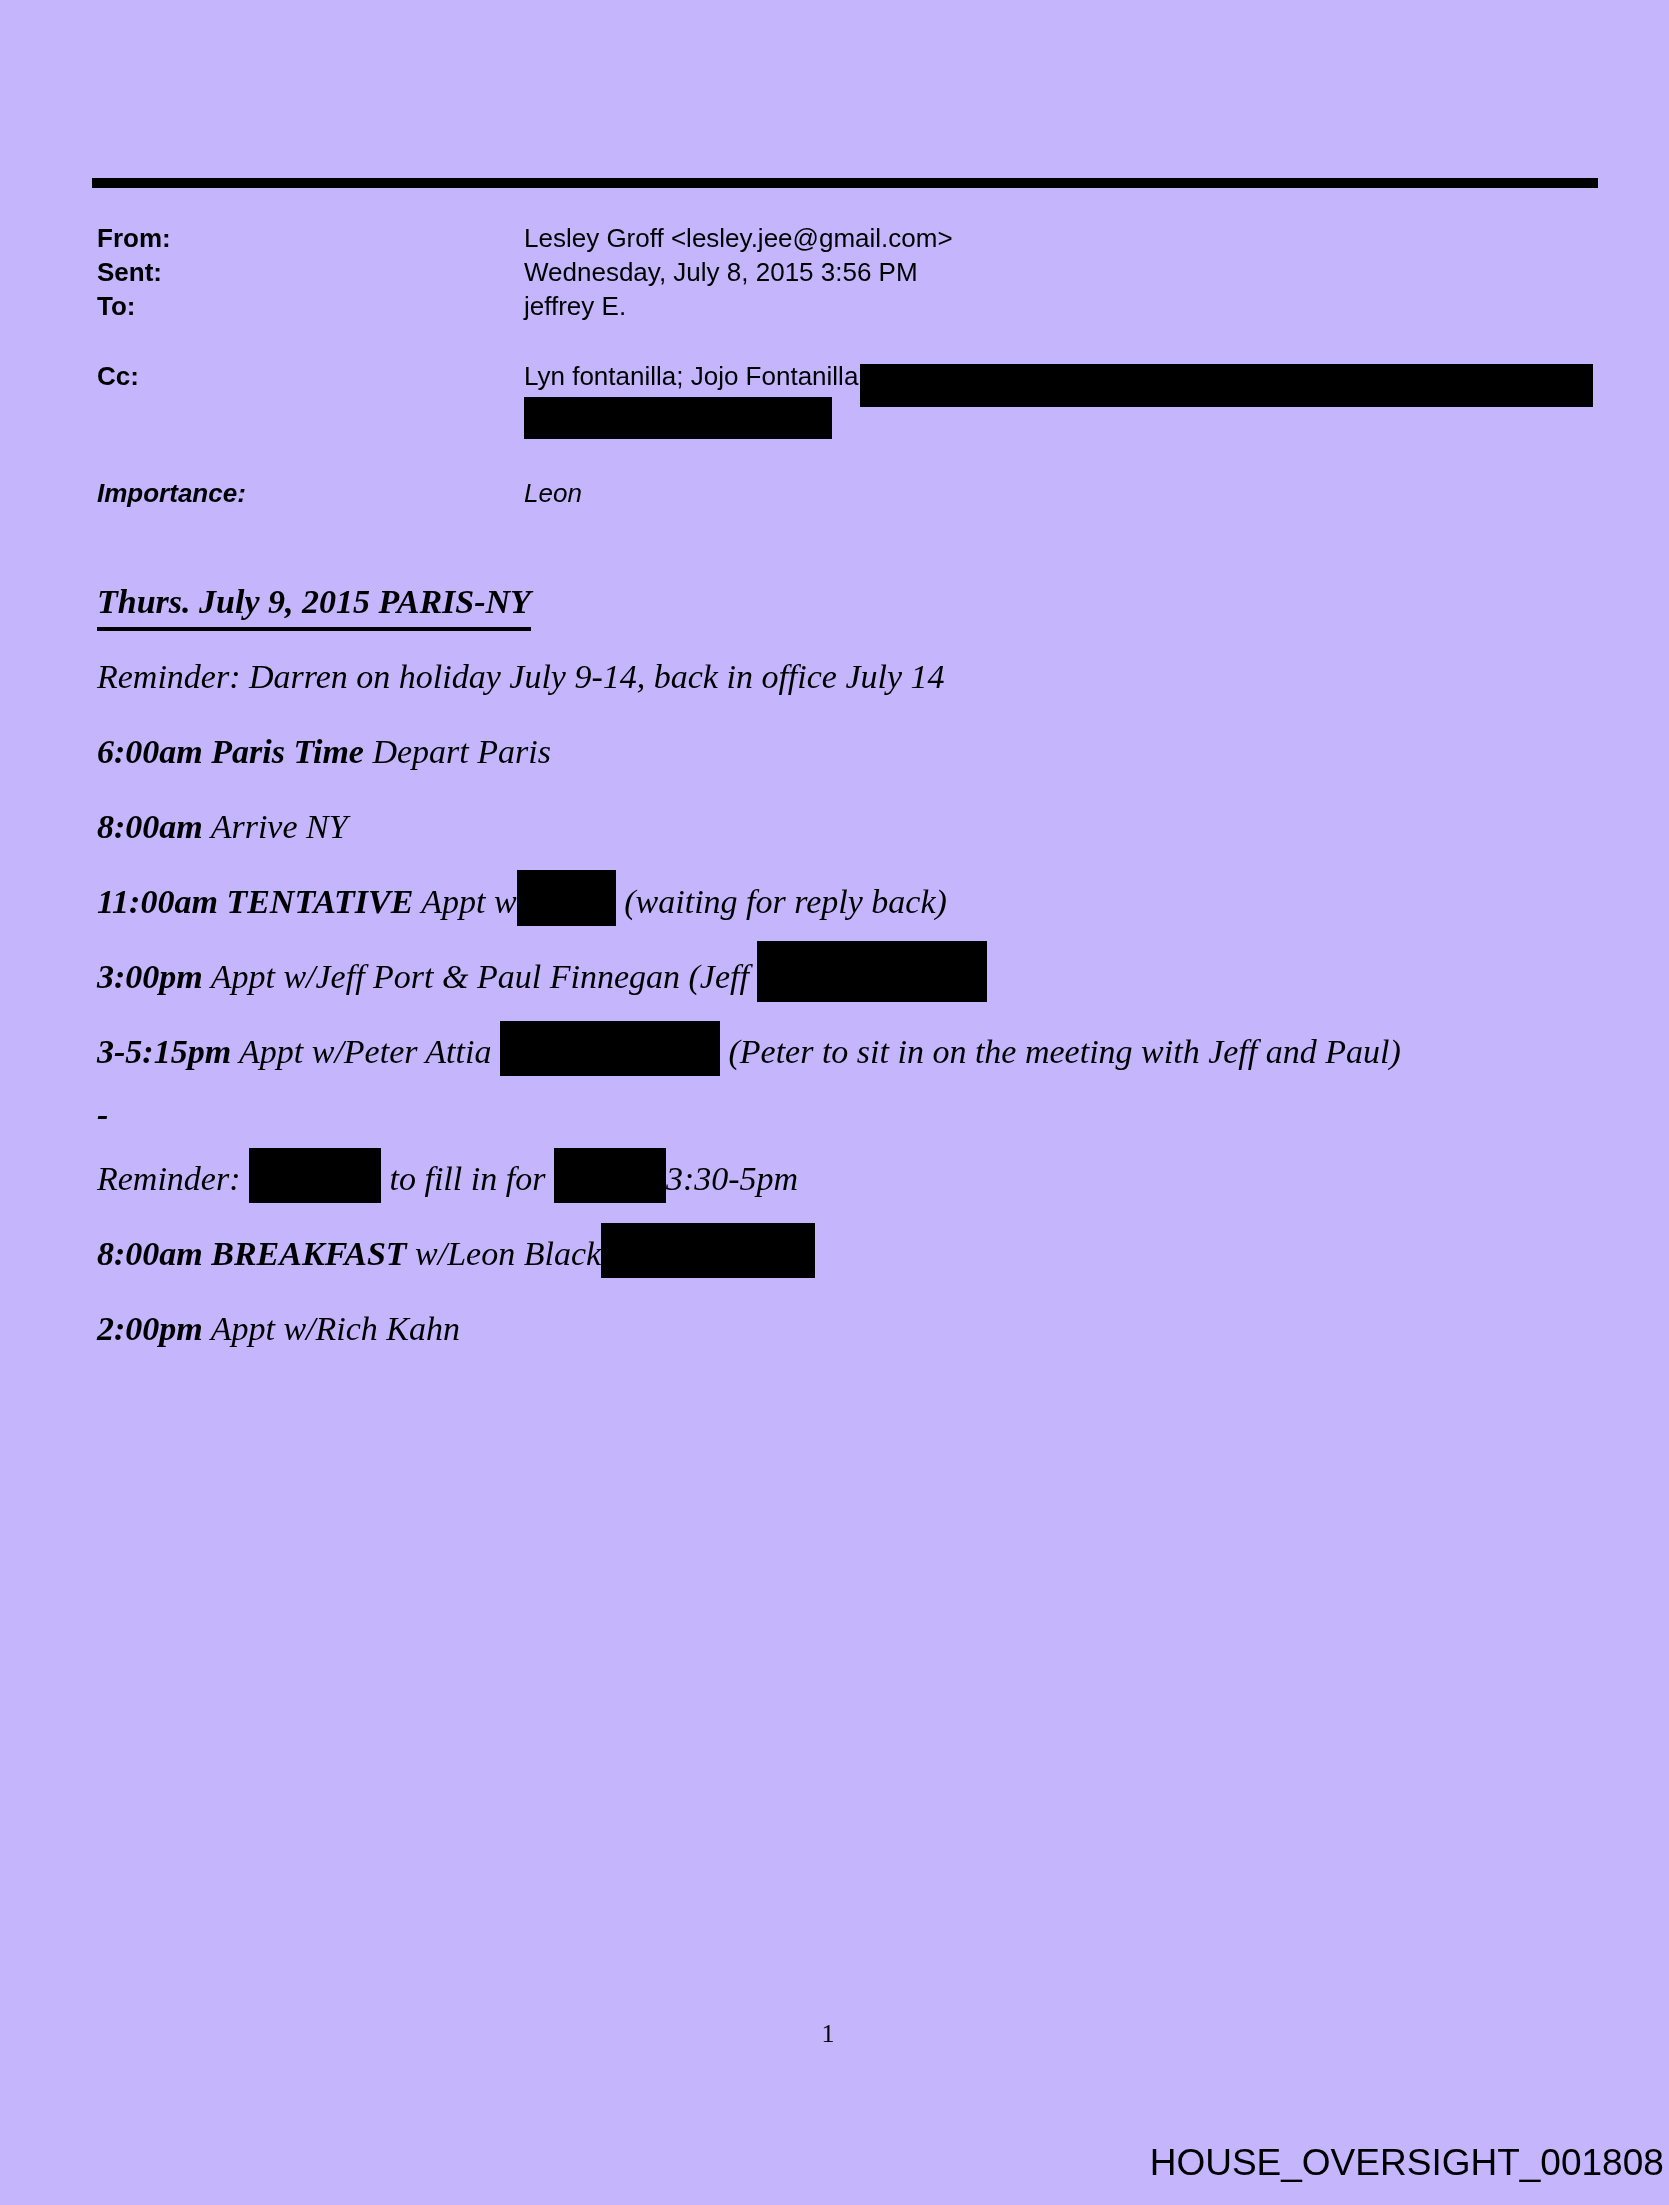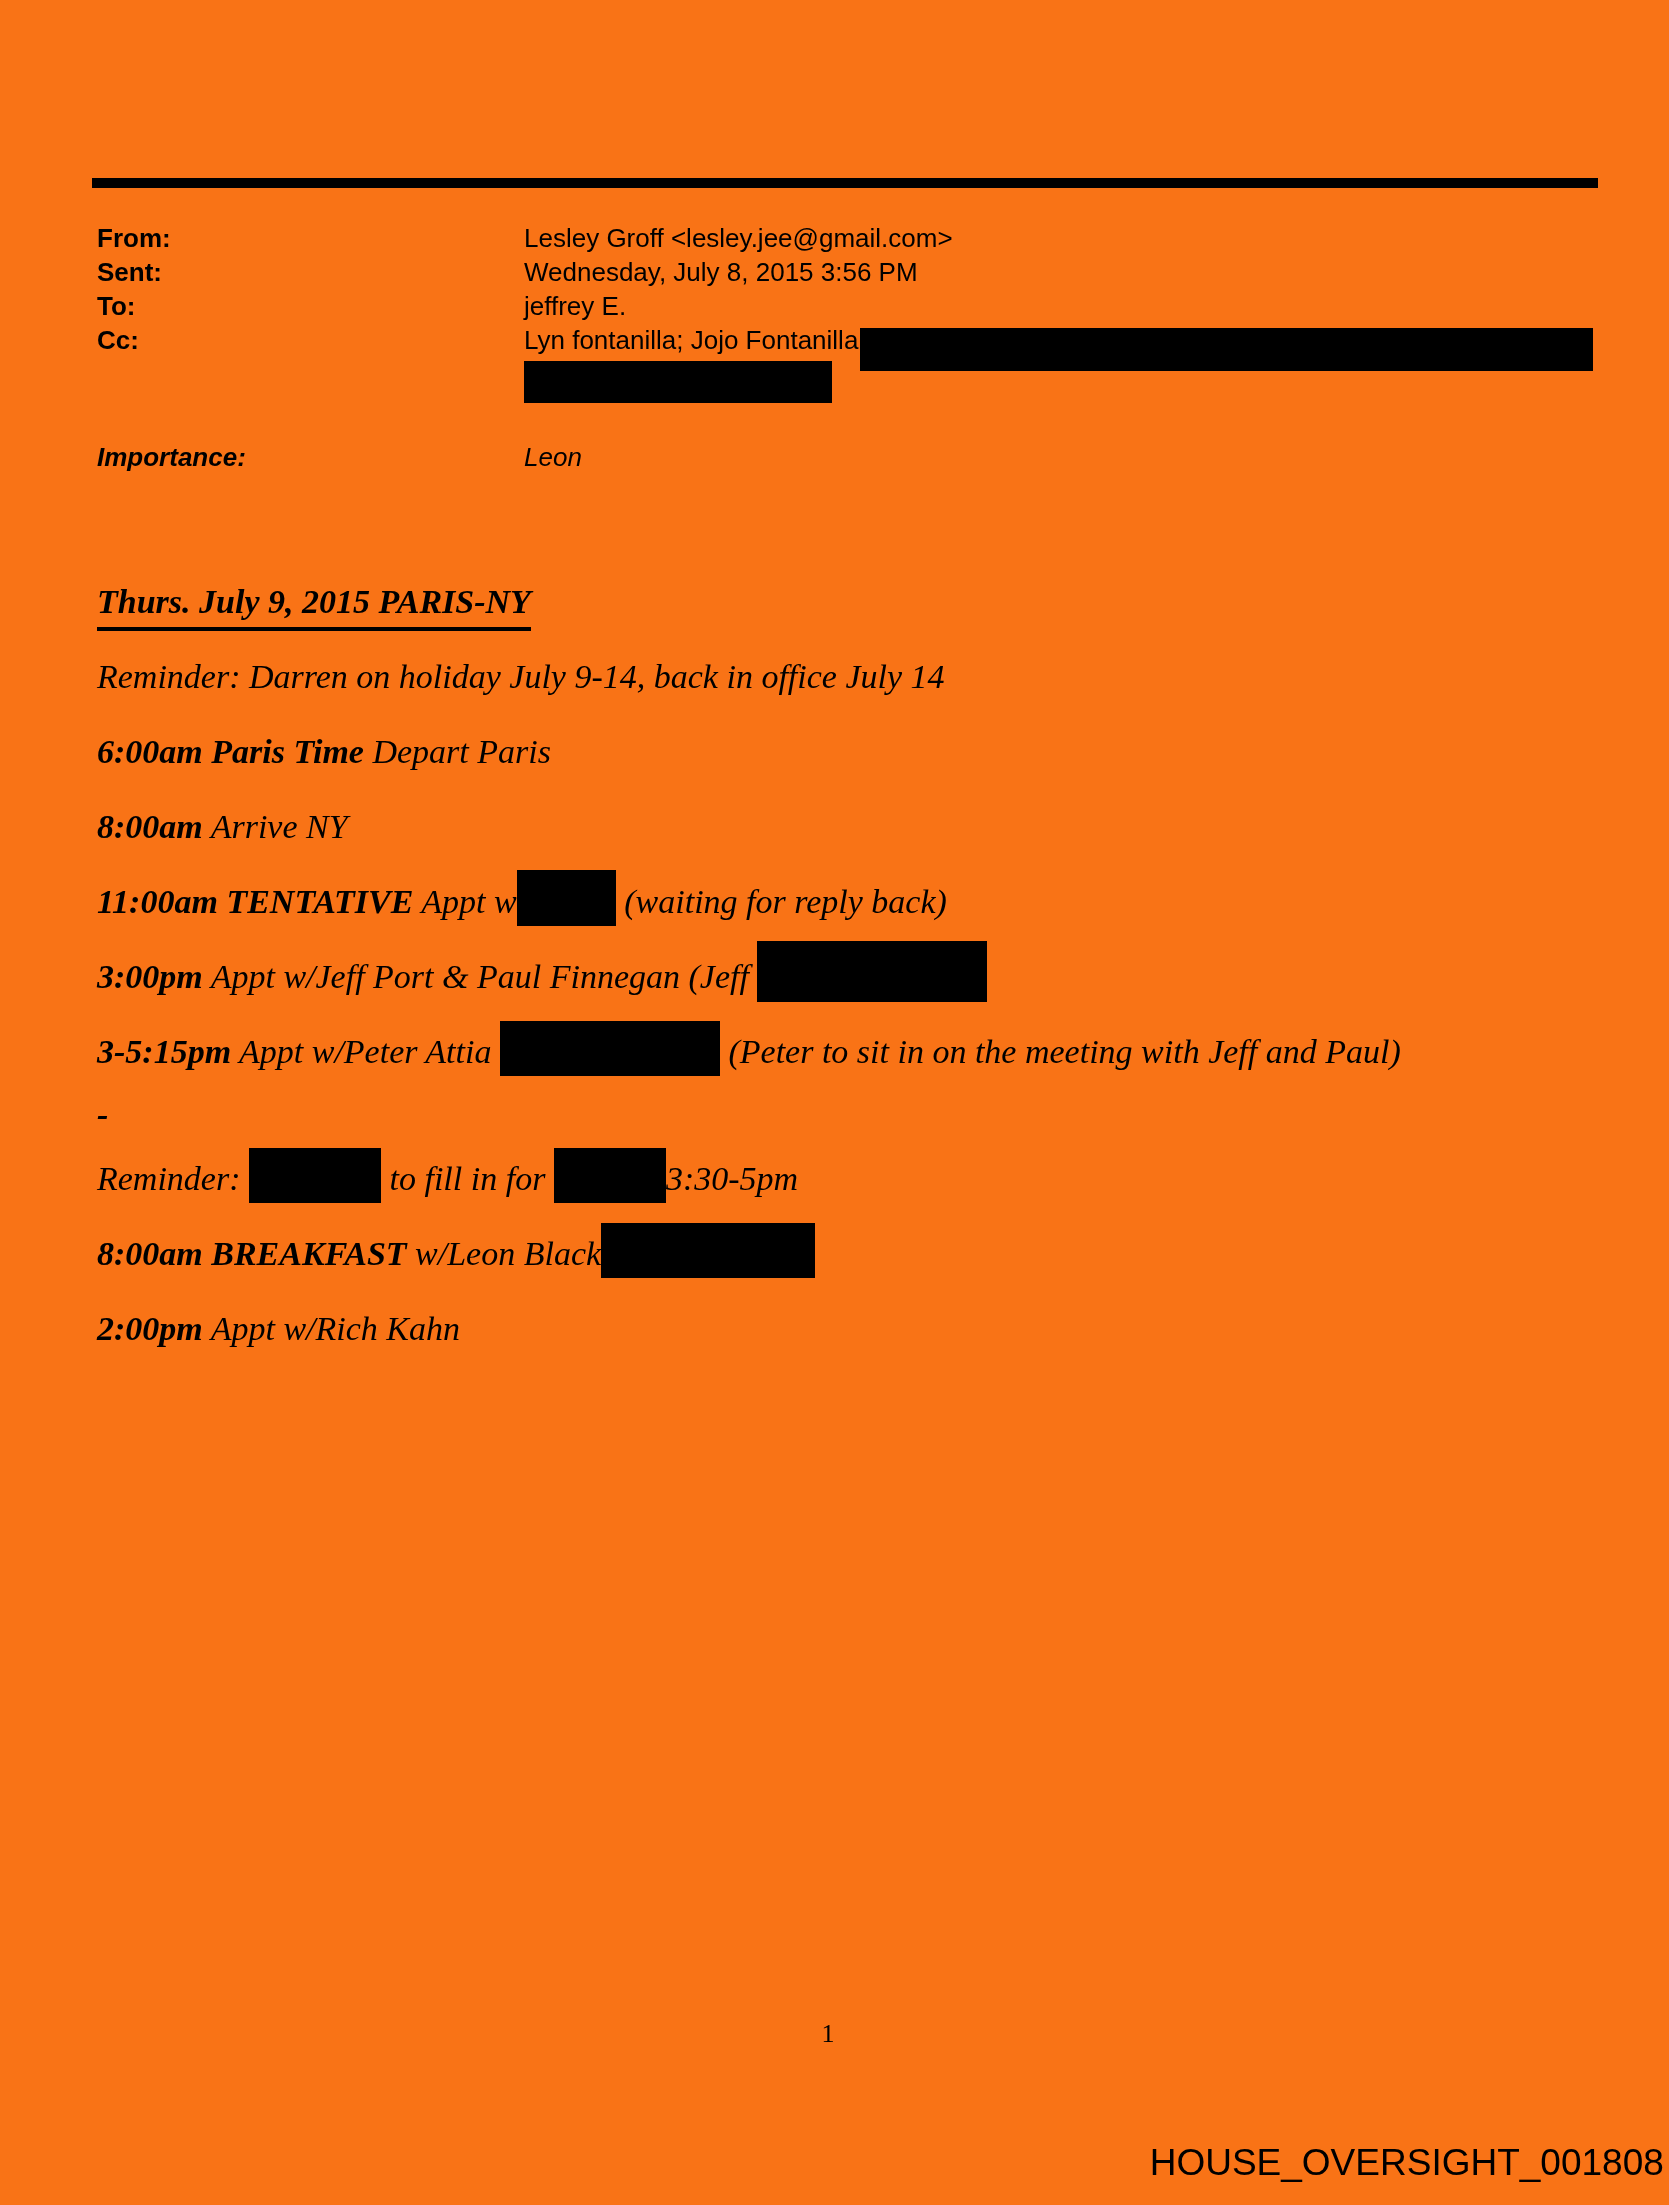--- a/index.html
+++ b/index.html
@@ -4,21 +4,21 @@
 <style>
   html, body {
     margin: 0;
     padding: 0;
     background: #e8e8e8;
   }
   .page {
     position: relative;
     width: 1669px;
     height: 2205px;
-    background: #f97316;
+    background: #c4b5fd;
     color: #000000;
     overflow: hidden;
     font-family: "Liberation Sans", sans-serif;
   }
 
   
   .top-bar {
     position: absolute;
     left: 92px;
     top: 178px;
@@ -30,21 +30,21 @@
   
   .email-header {
     position: absolute;
     left: 97px;
     top: 221px;
     width: 1506px;
     font-size: 26px;
     line-height: 34px;
   }
   .hrow { display: flex; }
-  .hrow-rel { position: relative; }
+  .hrow-rel { position: relative; margin-top: 36px; }
   .hlabel {
     width: 427px;
     flex: 0 0 427px;
     font-weight: bold;
   }
   .hvalue { white-space: nowrap; }
   .gap-subject { margin-top: 9.2px; }
   .gap-importance { margin-top: 37px; font-style: italic; }
 
   

